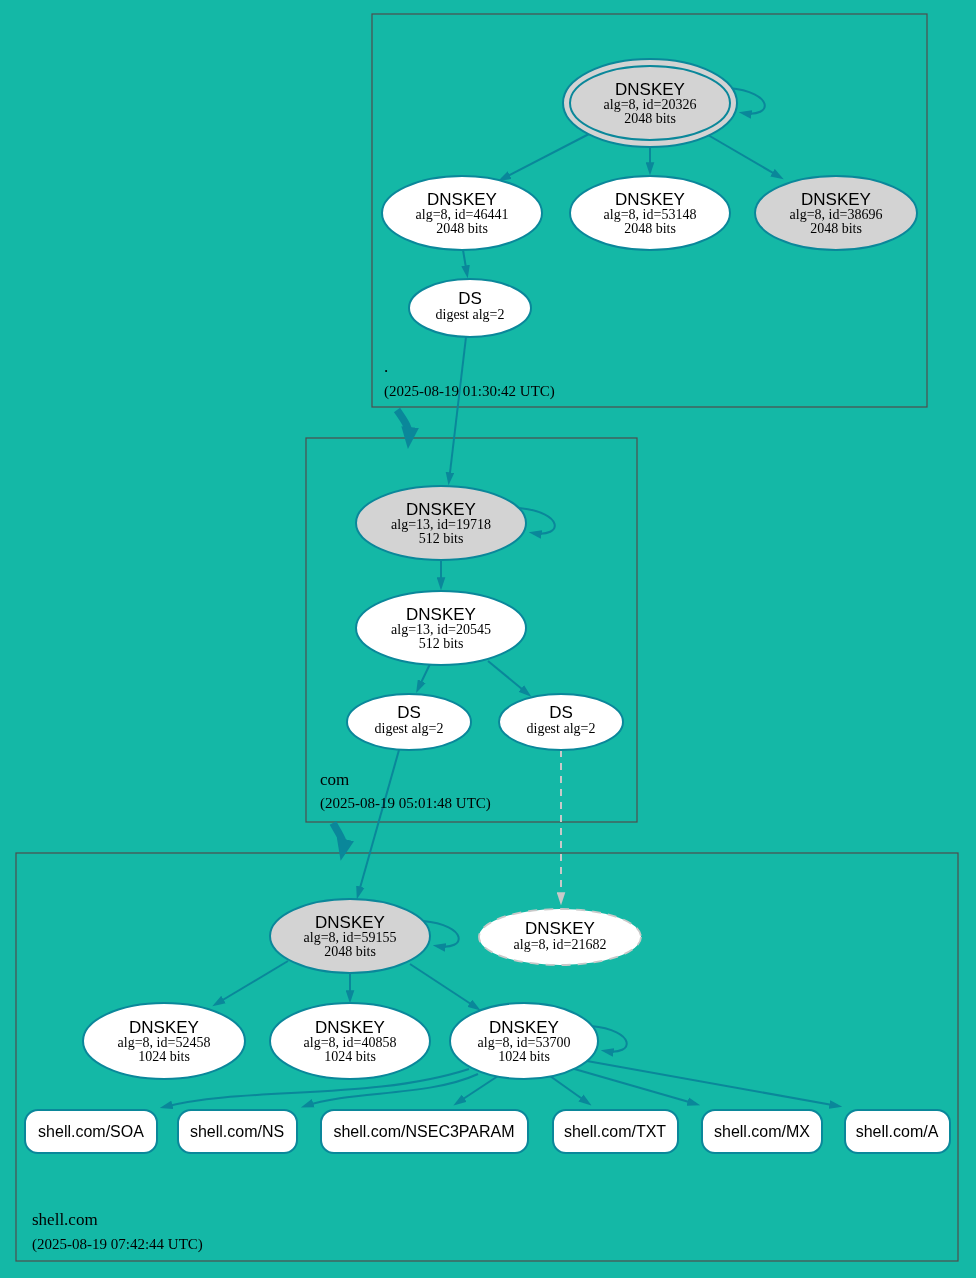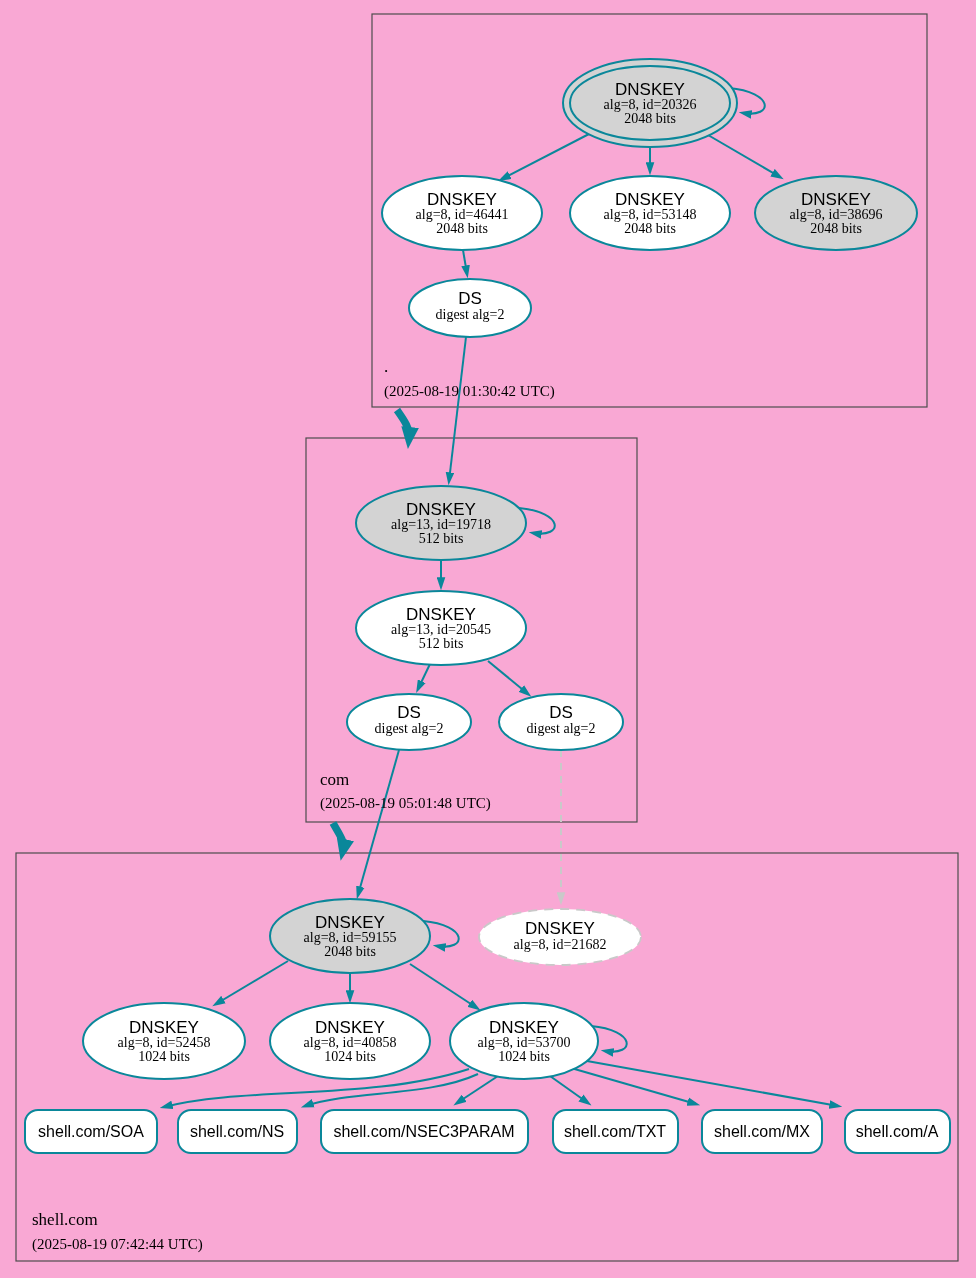--- a/index.html
+++ b/index.html
@@ -1,16 +1,16 @@
 <!DOCTYPE html>
 <html><head>
 <meta charset="utf-8">
 <style>
   html,body { margin:0; padding:0; background:#ffffff; }
-  .stage { position:relative; width:976px; height:1278px; background:#f9a8d4;
+  .stage { position:relative; width:976px; height:1278px; background:#14b8a6;
            font-family:"Liberation Sans", sans-serif; }
   svg { position:absolute; left:0; top:0; }
 
   .zone-box { fill:none; stroke:#4d4d4d; stroke-width:1.2; }
   .edge  { fill:none; stroke:#0a879a; stroke-width:2; }
   .edge-thick { fill:none; stroke:#0a879a; stroke-width:7.5; }
   .edge-dashed { fill:none; stroke:#c9c9c9; stroke-width:2; stroke-dasharray:7 6; }
 
   .node-ellipse { fill:#ffffff; stroke:#0a879a; stroke-width:2; }
   .node-ellipse.gray { fill:#d3d3d3; }

